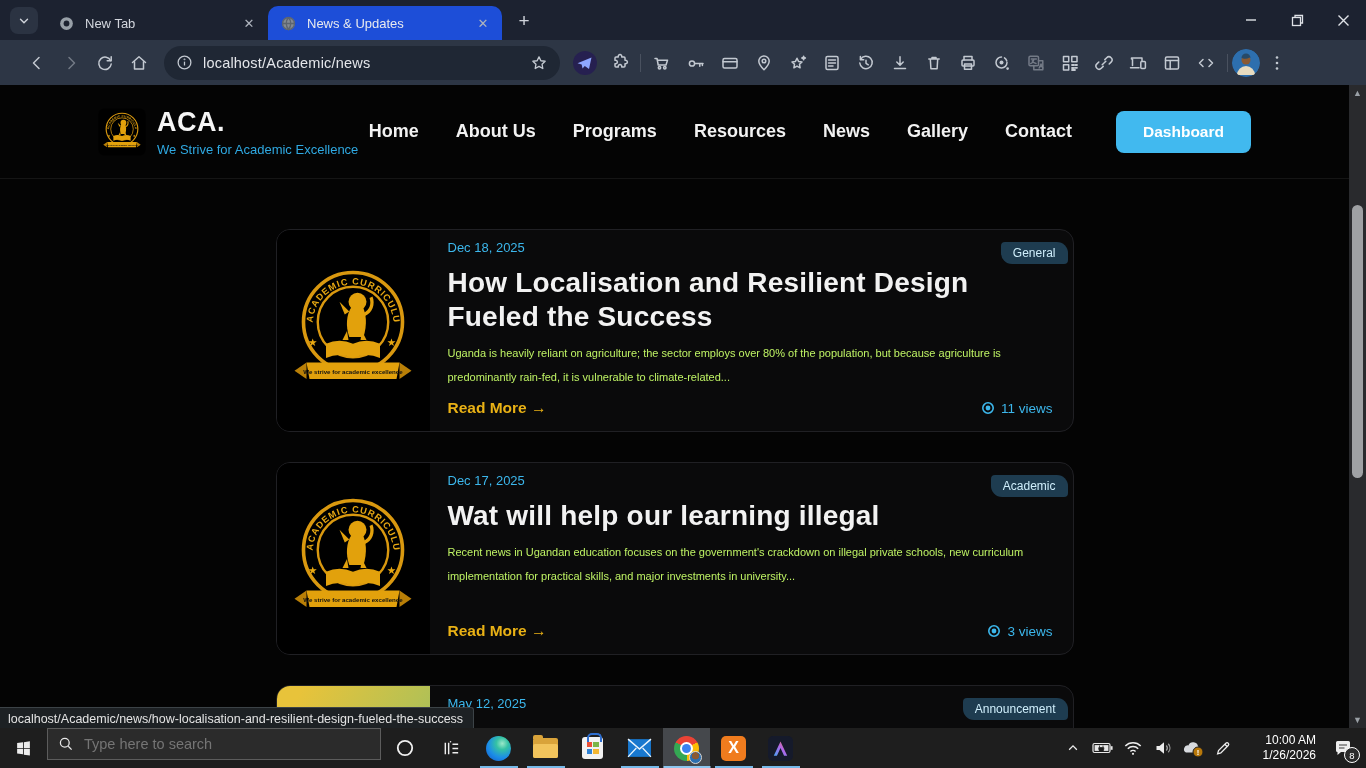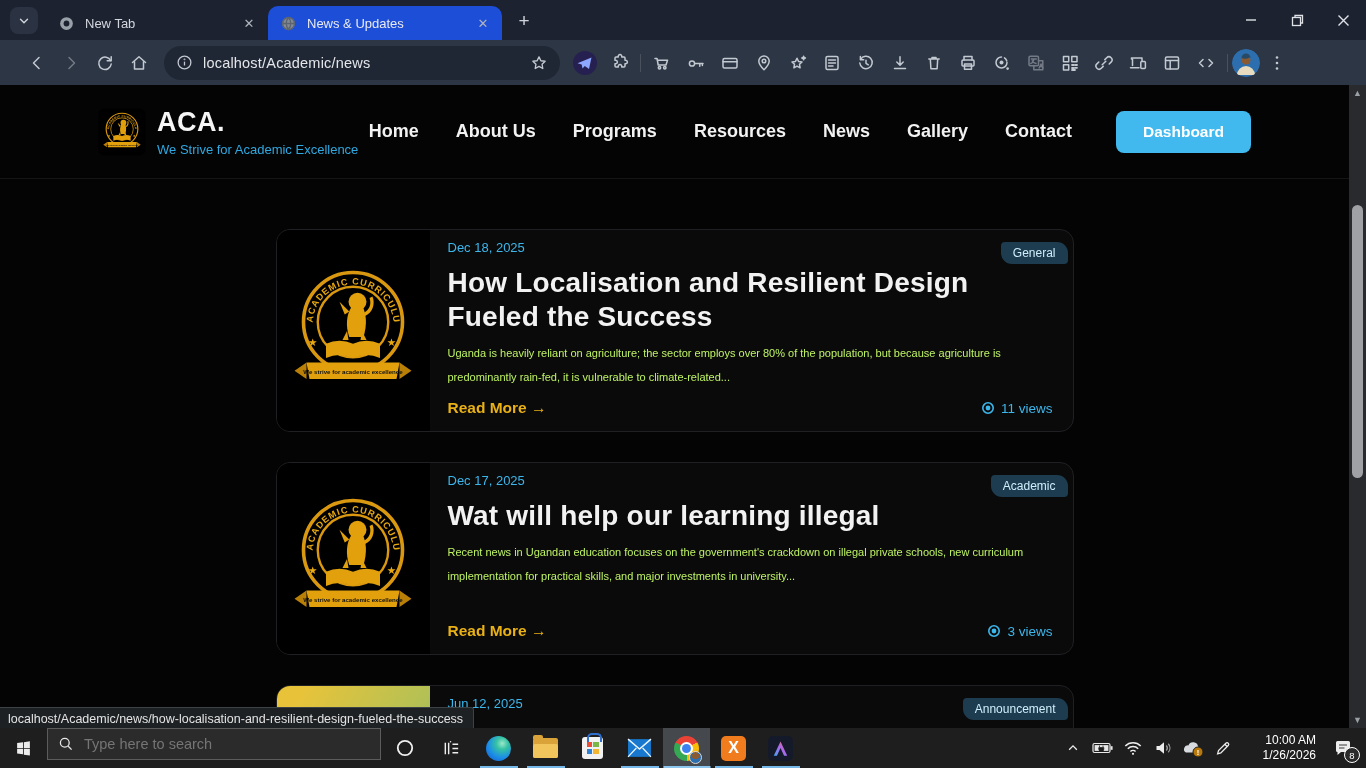--- a/index.html
+++ b/index.html
@@ -422,21 +422,21 @@
             <span>3 views</span>
           </span>
         </div>
       </div>
       <span class="badge">Academic</span>
     </article>
 
     <article class="card c3">
       <div class="card-img grad"></div>
       <div class="card-body">
-        <div class="card-date">Jun 12, 2025</div>
+        <div class="card-date">May 12, 2025</div>
         <h2 class="card-title">Welcome to ACA Academic Platform</h2>
       </div>
       <span class="badge">Announcement</span>
     </article>
 
   </div>
 </div>
 
 <div class="status-tip">localhost/Academic/news/how-localisation-and-resilient-design-fueled-the-success</div>
 

